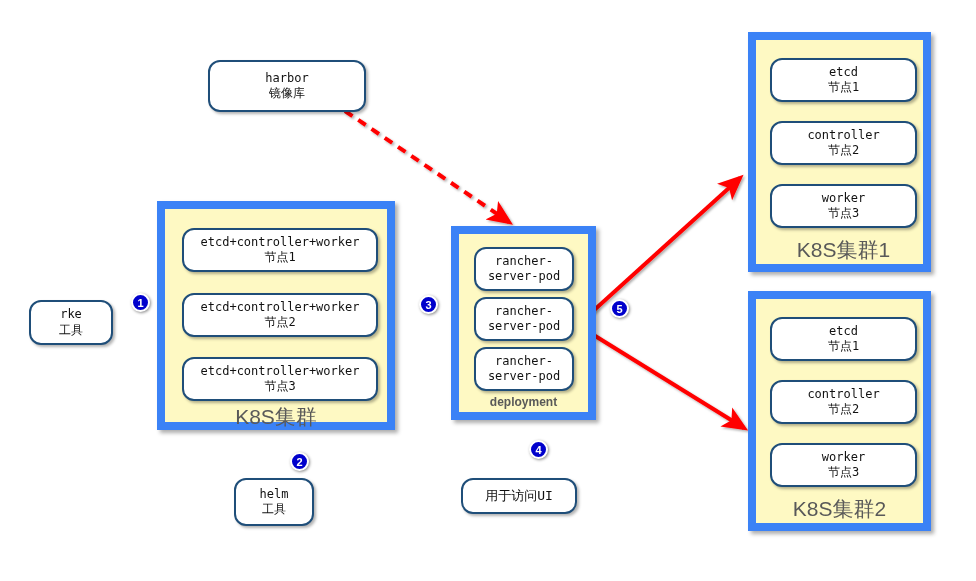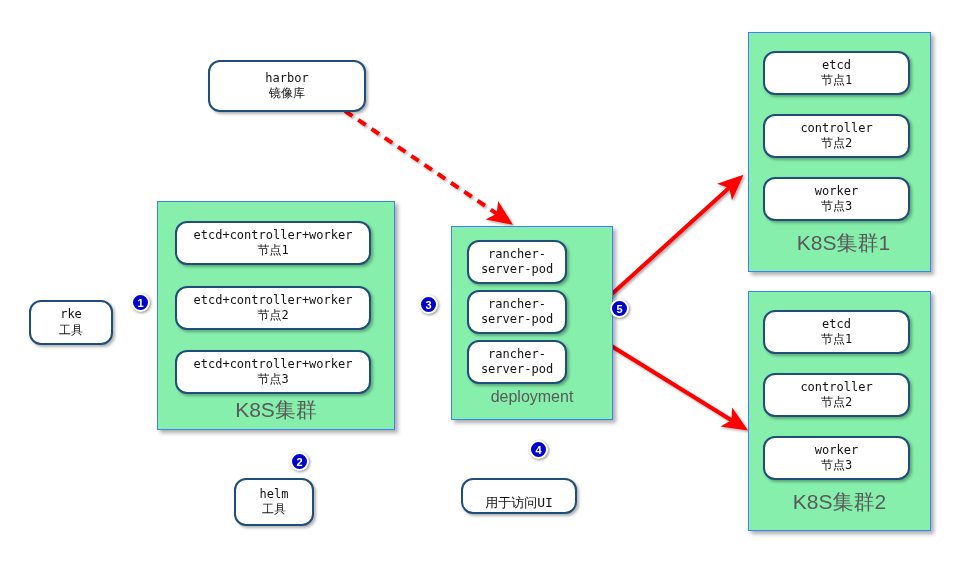--- a/index.html
+++ b/index.html
@@ -32,22 +32,22 @@
     text-align: center;
     box-shadow: 2px 2px 3px rgba(0,0,0,0.30);
     white-space: nowrap;
   }
   .node .ln1 { font-family: "DejaVu Sans Mono", "Liberation Mono", monospace; }
   .node .ln2 { font-family: "DejaVu Sans Mono", "Liberation Mono", monospace; }
 
   
   .cluster {
     position: absolute;
-    border: 1px solid #3b82f6;
-    background: #86efac;
+    border: 8px solid #3b82f6;
+    background: #fef9c3;
     box-shadow: 3px 3px 4px rgba(0,0,0,0.32);
   }
   .cluster-label {
     position: absolute;
     left: 0; right: 0;
     text-align: center;
     font-family: "Liberation Sans", sans-serif;
     color: #595959;
     white-space: nowrap;
   }
@@ -124,54 +124,54 @@
   <div class="node" style="left:208px; top:60px; width:158px; height:52px;">
     <span class="ln1">harbor</span>
     <span class="ln2">镜像库</span>
   </div>
 
   <div class="node" style="left:234px; top:478px; width:80px; height:48px;">
     <span class="ln1">helm</span>
     <span class="ln2">工具</span>
   </div>
 
-  <div class="node" style="left:461px; top:478px; width:116px; height:36px; font-size:13px;justify-content:flex-end;">
+  <div class="node" style="left:461px; top:478px; width:116px; height:36px; font-size:13px;">
     <span class="ln1">用于访问UI</span>
   </div>
 
   <div class="cluster" style="left:157px; top:201px; width:238px; height:229px;padding-left:17px;">
     <div class="node" style="left:17px; top:19px; width:196px; height:44px;">
       <span class="ln1">etcd+controller+worker</span>
       <span class="ln2">节点1</span>
     </div>
     <div class="node" style="left:17px; top:84px; width:196px; height:44px;">
       <span class="ln1">etcd+controller+worker</span>
       <span class="ln2">节点2</span>
     </div>
     <div class="node" style="left:17px; top:148px; width:196px; height:44px;">
       <span class="ln1">etcd+controller+worker</span>
       <span class="ln2">节点3</span>
     </div>
     <div class="cluster-label" style="top:194px; font-size:21px;">K8S集群</div>
   </div>
 
-  <div class="cluster" style="left:451px; top:226px; width:162px; height:194px;">
+  <div class="cluster" style="left:451px; top:226px; width:145px; height:194px;">
     <div class="node" style="left:15px; top:13px; width:100px; height:44px;">
       <span class="ln1">rancher-</span>
       <span class="ln2">server-pod</span>
     </div>
     <div class="node" style="left:15px; top:63px; width:100px; height:44px;">
       <span class="ln1">rancher-</span>
       <span class="ln2">server-pod</span>
     </div>
     <div class="node" style="left:15px; top:113px; width:100px; height:44px;">
       <span class="ln1">rancher-</span>
       <span class="ln2">server-pod</span>
     </div>
-    <div class="cluster-label" style="top:161px; font-size:16px;">deployment</div>
+    <div class="cluster-label" style="top:161px; font-size:12px;font-weight:bold;">deployment</div>
   </div>
 
   <div class="cluster" style="left:748px; top:32px; width:183px; height:240px;">
     <div class="node" style="left:14px; top:18px; width:147px; height:44px;">
       <span class="ln1">etcd</span>
       <span class="ln2">节点1</span>
     </div>
     <div class="node" style="left:14px; top:81px; width:147px; height:44px;">
       <span class="ln1">controller</span>
       <span class="ln2">节点2</span>

